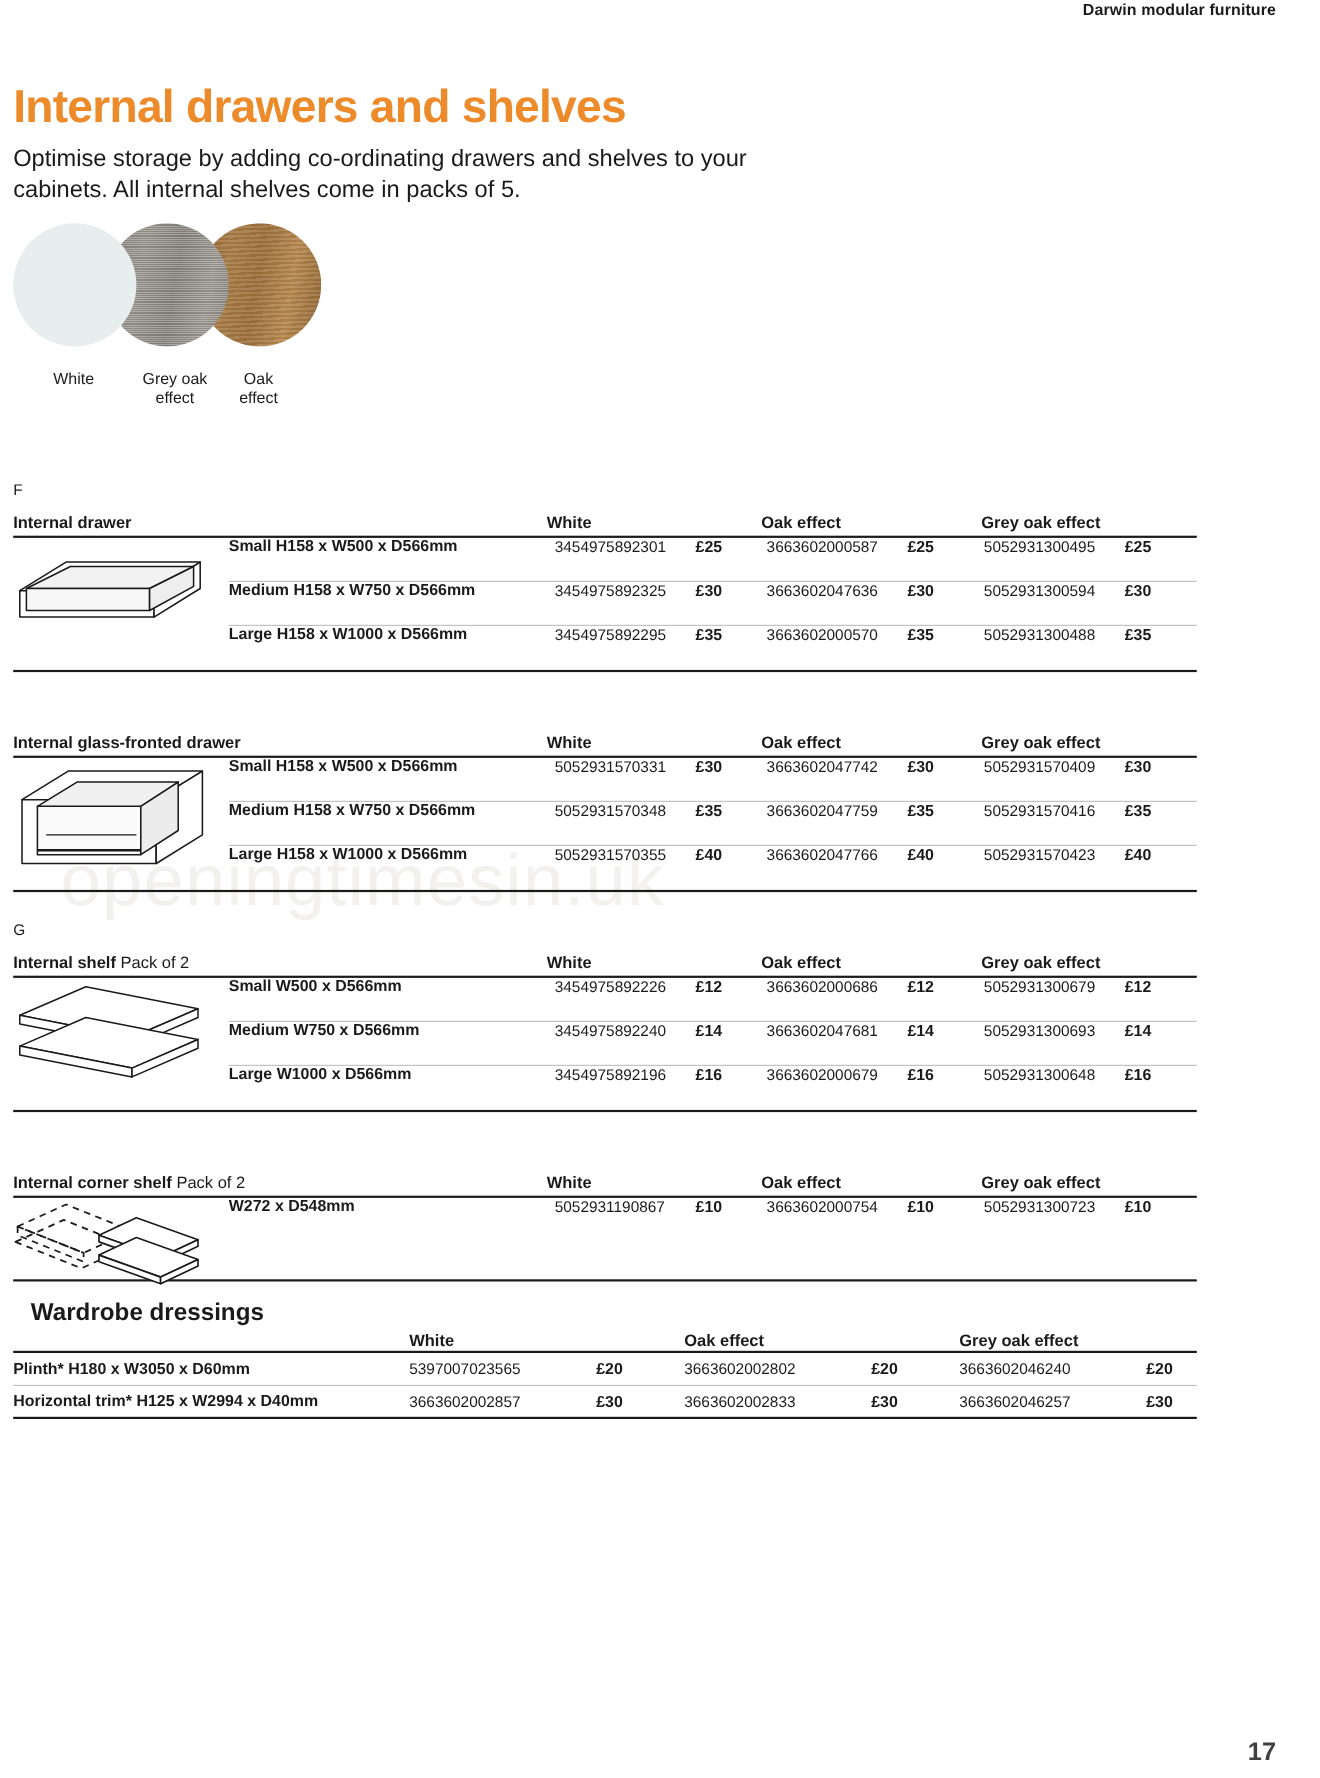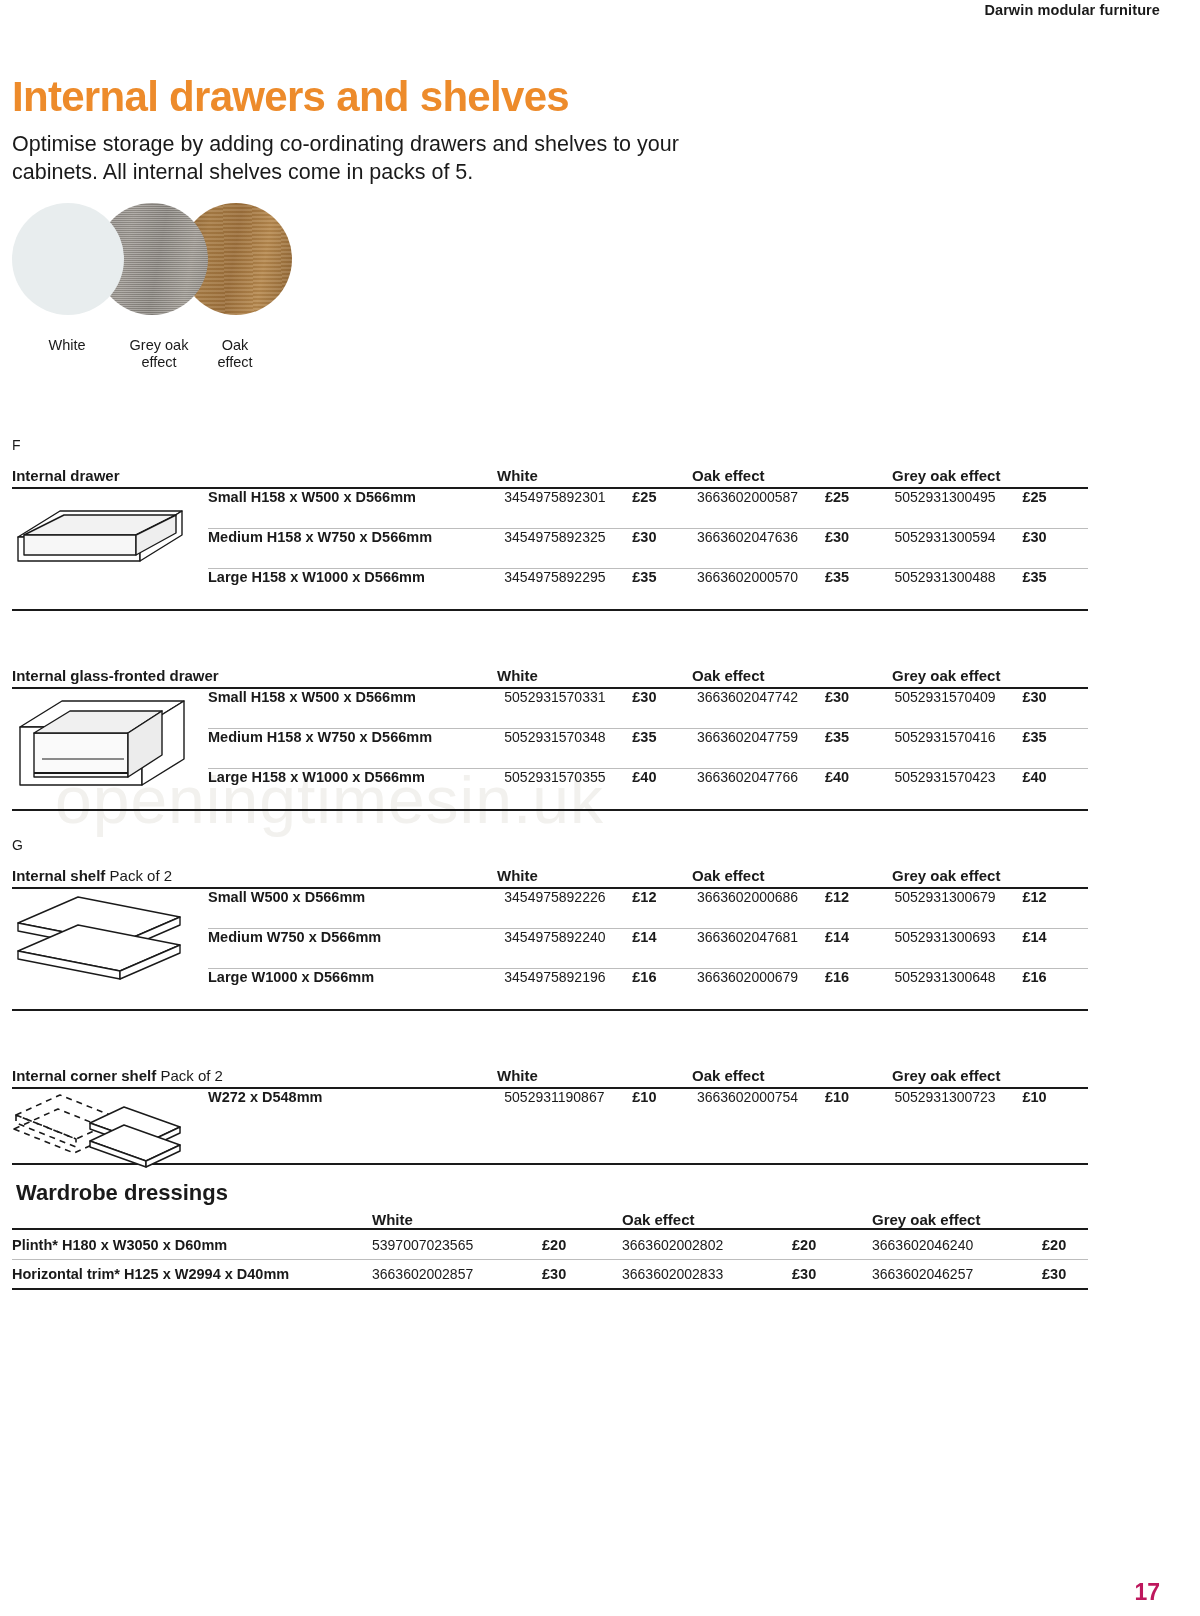--- a/index.html
+++ b/index.html
@@ -103,21 +103,21 @@
   .cell.k1 { width:195px; }
   .cell.k2 { width:200px; }
   .cell.k3 { width:196px; }
   .cell .code { width:128px; }
   .sect-end { border-bottom:2.5px solid #1a1a1a; }
 
   .sect-gap { height:44px; }
 
   
   .wd { position:absolute; left:12px; top:1180px; width:1076px; }
-  .wd-title { font-size:22px; font-weight:700; color:#1a1a1a; margin:0 0 2px 4px; }
+  .wd-title { font-size:22px; font-weight:700; color:#1a1a1a; margin:0 0 2px 16px; }
   .wd-hd { display:flex; align-items:flex-end; border-bottom:2.5px solid #1a1a1a; height:22px; }
   .wd-hd .spacer { width:360px; }
   .wd-hd .h { font-size:15px; font-weight:700; white-space:nowrap; }
   .wd-hd .h.a { width:250px; }
   .wd-hd .h.b { width:250px; }
   .wd-hd .h.c { width:216px; }
   .wd-row { display:flex; align-items:center; height:30px; border-bottom:1.6px solid #bdbdbd; }
   .wd-row.last { border-bottom:2.5px solid #1a1a1a; }
   .wd-row .nm { width:360px; font-size:14.5px; font-weight:700; white-space:nowrap; }
   .wd-row .cl { display:flex; align-items:baseline; }
@@ -141,21 +141,21 @@
 
   
   .footer {
     position:absolute; left:12px; bottom:14px; width:820px;
     font-size:12.8px; line-height:1.42; color:#1a1a1a;
   }
   .footer .l1 b, .footer .l2 b { font-weight:700; }
   .footer .l1 .rest, .footer .l2 .rest { font-weight:400; }
   .pageno {
     position:absolute; right:40px; bottom:10px;
-    font-size:23px; font-weight:700; color:#be185d;
+    font-size:23px; font-weight:700; color:#404040;
   }
 </style>
 </head>
 <body>
 
 <div class="page">
 
   <div class="hdr-brand">Darwin modular furniture</div>
 
   <h1 class="title">Internal drawers and shelves</h1>

